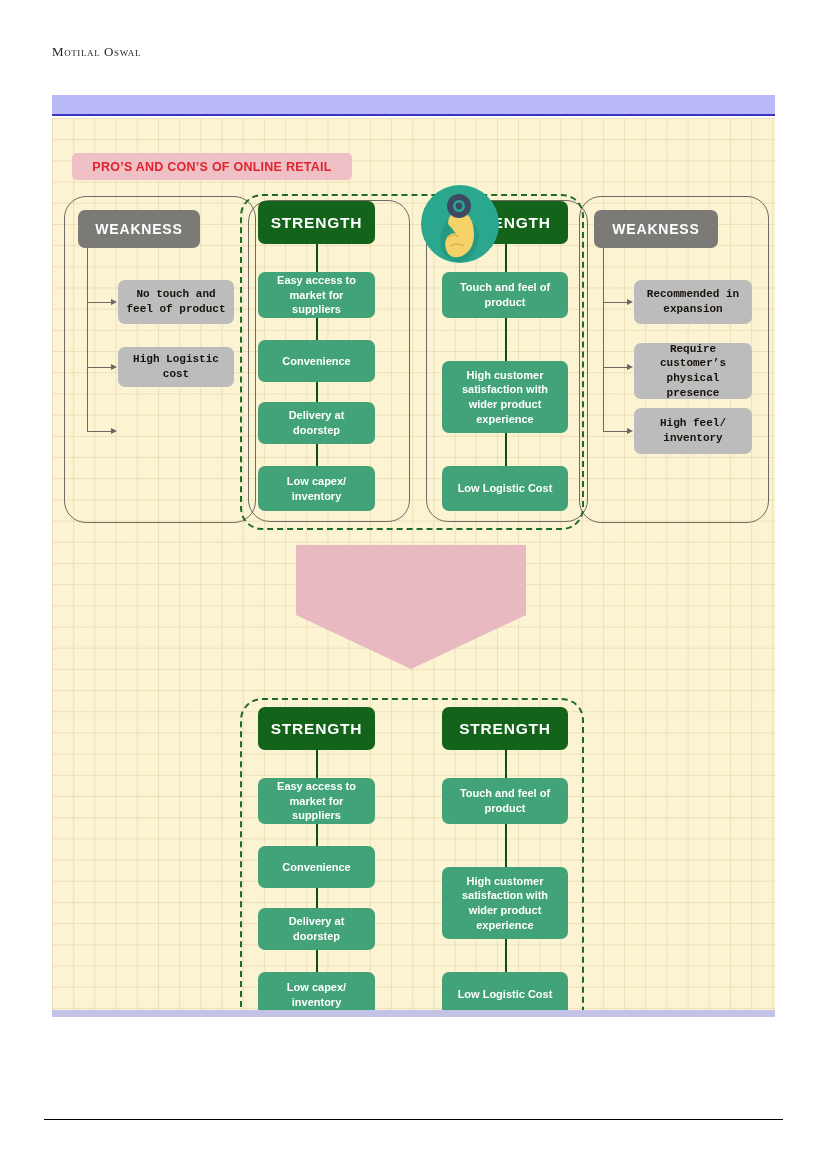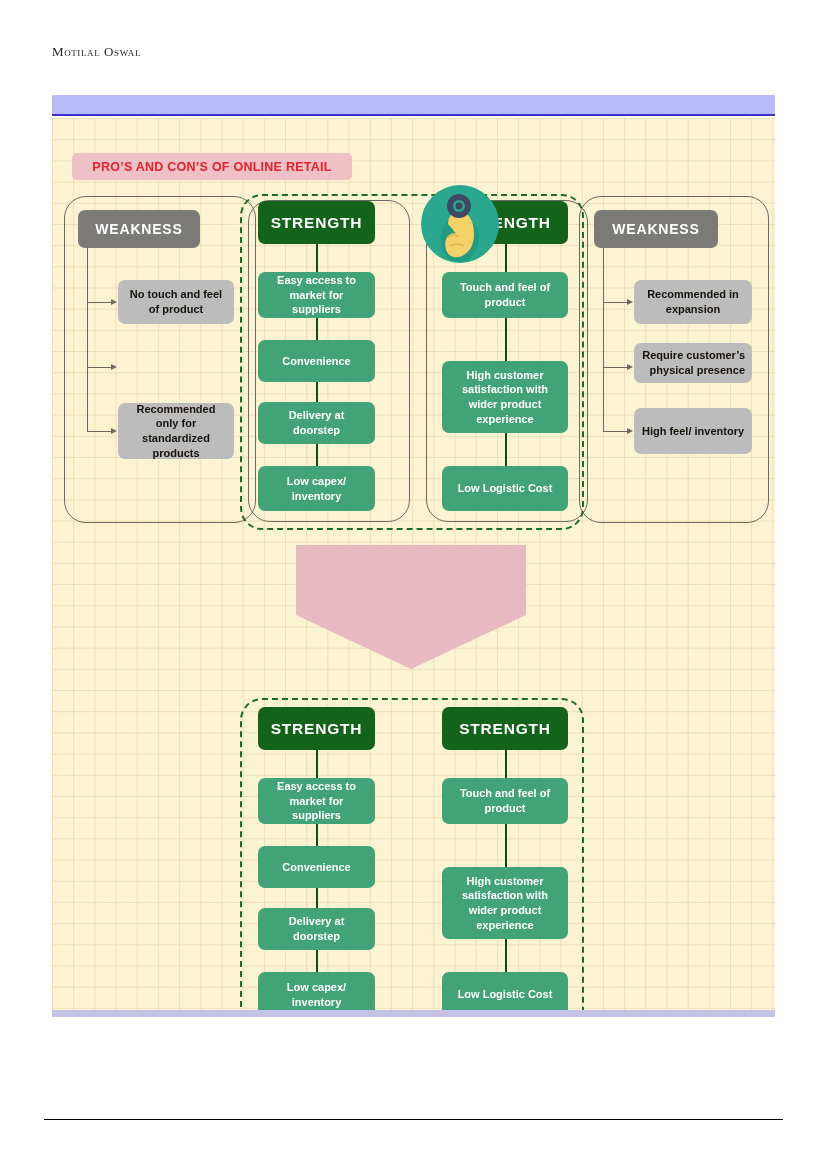--- a/index.html
+++ b/index.html
@@ -81,21 +81,21 @@
   .chip-head.weak{background:#7b7a77;font-size:14px;}
   .chip-head.strong{background:#13631a;font-size:15.5px;}
 
   
   .chip-item{
     position:absolute;border-radius:7px;
     display:flex;align-items:center;justify-content:center;
     text-align:center;font-weight:bold;font-size:11px;line-height:1.32;
     padding:0 7px;box-sizing:border-box;
   }
-  .chip-item.grey{background:#bcbcbc;color:#17120c;}
+  .chip-item.grey{background:#bcbcbc;color:#17120c;font-family:Liberation Mono, monospace;}
   .chip-item.green{background:#41a377;color:#ffffff;}
 
   
   .v-line{position:absolute;background:#0f4f16;width:1.6px;}
   .weak-spine{position:absolute;background:#6b6862;width:1.2px;}
   .weak-arm{position:absolute;background:#6b6862;height:1.2px;}
   .arrow-head{
     position:absolute;width:0;height:0;
     border-top:3.6px solid transparent;
     border-bottom:3.6px solid transparent;
@@ -137,24 +137,24 @@
 
     <div class="chip-head weak" style="left:26px;top:92px;width:122px;height:38px;">WEAKNESS</div>
     <div class="weak-spine" style="left:35px;top:130px;height:184px;"></div>
 
     <div class="weak-arm" style="left:35px;top:184px;width:26px;"></div>
     <div class="arrow-head" style="left:59px;top:180.5px;"></div>
     <div class="chip-item grey" style="left:66px;top:162px;width:116px;height:44px;">No touch and feel of product</div>
 
     <div class="weak-arm" style="left:35px;top:249px;width:26px;"></div>
     <div class="arrow-head" style="left:59px;top:245.5px;"></div>
+    <div class="chip-item grey" style="left:66px;top:229px;width:116px;height:40px;">High Logistic cost</div>
 
     <div class="weak-arm" style="left:35px;top:313px;width:26px;"></div>
     <div class="arrow-head" style="left:59px;top:309.5px;"></div>
-    <div class="chip-item grey" style="left:66px;top:285px;width:116px;height:56px;">Recommended only for standardized products</div>
 
     <div class="v-line" style="left:264px;top:112px;height:280px;"></div>
     <div class="chip-head strong" style="left:206px;top:83px;width:117px;height:43px;">STRENGTH</div>
     <div class="chip-item green" style="left:206px;top:154px;width:117px;height:46px;">Easy access to market for suppliers</div>
     <div class="chip-item green" style="left:206px;top:222px;width:117px;height:42px;">Convenience</div>
     <div class="chip-item green" style="left:206px;top:284px;width:117px;height:42px;">Delivery at doorstep</div>
     <div class="chip-item green" style="left:206px;top:348px;width:117px;height:45px;">Low capex/ inventory</div>
 
     <div class="v-line" style="left:453px;top:112px;height:280px;"></div>
     <div class="chip-head strong" style="left:390px;top:83px;width:126px;height:43px;">STRENGTH</div>
@@ -164,21 +164,21 @@
 
     <div class="chip-head weak" style="left:542px;top:92px;width:124px;height:38px;">WEAKNESS</div>
     <div class="weak-spine" style="left:551px;top:130px;height:184px;"></div>
 
     <div class="weak-arm" style="left:551px;top:184px;width:26px;"></div>
     <div class="arrow-head" style="left:575px;top:180.5px;"></div>
     <div class="chip-item grey" style="left:582px;top:162px;width:118px;height:44px;">Recommended in expansion</div>
 
     <div class="weak-arm" style="left:551px;top:249px;width:26px;"></div>
     <div class="arrow-head" style="left:575px;top:245.5px;"></div>
-    <div class="chip-item grey" style="left:582px;top:225px;width:118px;height:40px;text-align:right;">Require customer’s physical presence</div>
+    <div class="chip-item grey" style="left:582px;top:225px;width:118px;height:56px;">Require customer’s physical presence</div>
 
     <div class="weak-arm" style="left:551px;top:313px;width:26px;"></div>
     <div class="arrow-head" style="left:575px;top:309.5px;"></div>
     <div class="chip-item grey" style="left:582px;top:290px;width:118px;height:46px;">High feel/ inventory</div>
 
     <svg id="muscle-icon" viewBox="0 0 96 96">
       <circle cx="48" cy="44" r="39" fill="#2aa78e"></circle>
       <path d="M30 70 Q26 55 33 44 Q40 34 50 36 L58 40 Q70 48 66 64 Q62 80 48 82 Q35 82 30 70 Z" fill="#1f8f78" opacity=".55"></path>
       <path d="M36 44 Q36 33 46 31 L54 33 Q62 40 62 54 Q62 70 50 76 Q40 80 35 72 Q31 62 36 56 Q40 52 44 54 Q40 48 36 44 Z" fill="#f5d267"></path>
       <path d="M36 57 Q42 53 47 57" fill="none" stroke="#dbb64e" stroke-width="1.6"></path>

